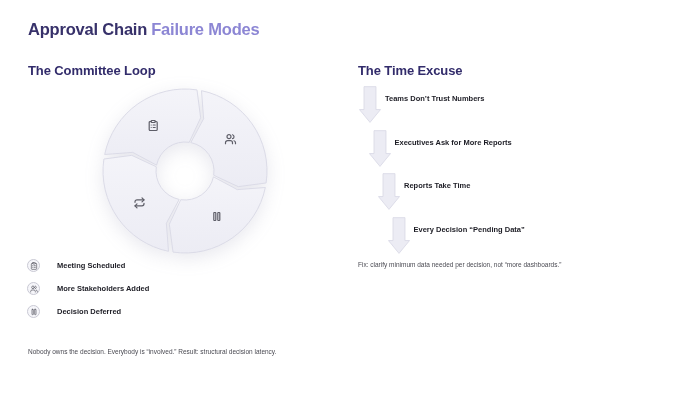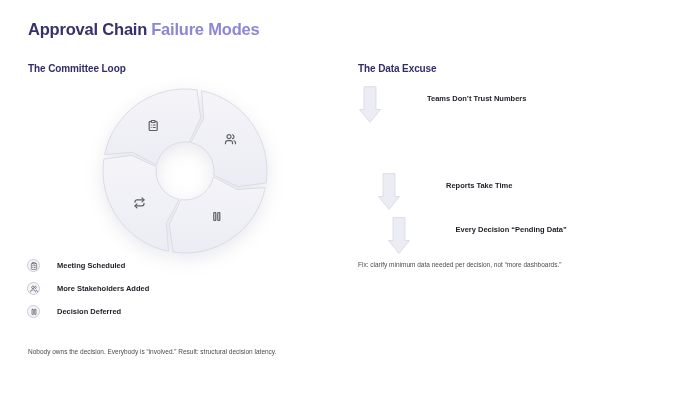--- a/index.html
+++ b/index.html
@@ -10,21 +10,21 @@
   }
   
   .title {
     position:absolute; left:28px; top:20px;
     font-size:16.5px; font-weight:800; letter-spacing:-0.2px;
   }
   .title .t1 { color:var(--title-primary); }
   .title .t2 { color:var(--title-secondary); margin-left:4px; }
   
   .h2 {
-    position:absolute; font-size:10px; font-weight:800;
+    position:absolute; font-size:13px; font-weight:800;
     color:var(--heading); letter-spacing:-0.1px;
   }
   .h2.left  { left:28px; top:63px; }
   .h2.right { left:358px; top:63px; }
   
   .donut { position:absolute; left:90px; top:76px; width:190px; height:190px; }
   .donut svg { filter: drop-shadow(0 5px 9px rgba(110,110,150,0.16)); }
   
   .legend { position:absolute; left:27px; top:254px; list-style:none; }
   .legend li { height:23px; display:flex; align-items:center; gap:17px; }
@@ -37,21 +37,21 @@
   .legend .lab { font-size:7.5px; font-weight:700; color:var(--label); }
   
   .note { position:absolute; font-size:6.5px; color:var(--note); }
   .note.left  { left:28px;  top:348px; }
   .note.right { left:358px; top:261px; }
   
   .cascade { position:absolute; left:359px; top:85px; width:320px; height:172px; }
   .cstep {
     position:absolute;
     left:calc(var(--i) * 9.5px); top:calc(var(--i) * 43.5px);
-    display:flex; align-items:flex-start;gap:42px;
+    display:flex; align-items:flex-start;
   }
   .carrow { width:22px; height:39px; display:block; flex:0 0 22px; }
   .carrow svg { display:block; }
   .carrow polygon { fill:var(--shape-fill); stroke:var(--shape-stroke); }
   .clabel { font-size:7.5px; font-weight:700; color:var(--label); margin:9px 0 0 4px; white-space:nowrap; }
 </style>
 </head>
 <body>
 
 <div class="stage">
@@ -130,30 +130,38 @@
             <rect x="6" y="4" width="4" height="16" rx="1"></rect>
             <rect x="14" y="4" width="4" height="16" rx="1"></rect>
           </svg>
         </span>
       <span class="lab">Decision Deferred</span>
     </li>
   </ul>
 
   <p class="note left">Nobody owns the decision. Everybody is “involved.” Result: structural decision latency.</p>
 
-  <h2 class="h2 right">The Data Excuse</h2>
+  <h2 class="h2 right">The Time Excuse</h2>
 
   <div class="cascade">
     <div class="cstep" style="--i:0">
       <span class="carrow">
           <svg viewBox="0 0 24 40" width="22" height="39">
             <polygon points="5.5,0.5 18.5,0.5 18.5,25.5 23.5,25.5 12,39.5 0.5,25.5 5.5,25.5"></polygon>
           </svg>
         </span>
       <span class="clabel">Teams Don’t Trust Numbers</span>
+    </div>
+    <div class="cstep" style="--i:1">
+      <span class="carrow">
+          <svg viewBox="0 0 24 40" width="22" height="39">
+            <polygon points="5.5,0.5 18.5,0.5 18.5,25.5 23.5,25.5 12,39.5 0.5,25.5 5.5,25.5"></polygon>
+          </svg>
+        </span>
+      <span class="clabel">Executives Ask for More Reports</span>
     </div>
     <div class="cstep" style="--i:3">
       <span class="carrow">
           <svg viewBox="0 0 24 40" width="22" height="39">
             <polygon points="5.5,0.5 18.5,0.5 18.5,25.5 23.5,25.5 12,39.5 0.5,25.5 5.5,25.5"></polygon>
           </svg>
         </span>
       <span class="clabel">Every Decision “Pending Data”</span>
     </div>
     <div class="cstep" style="--i:2">

